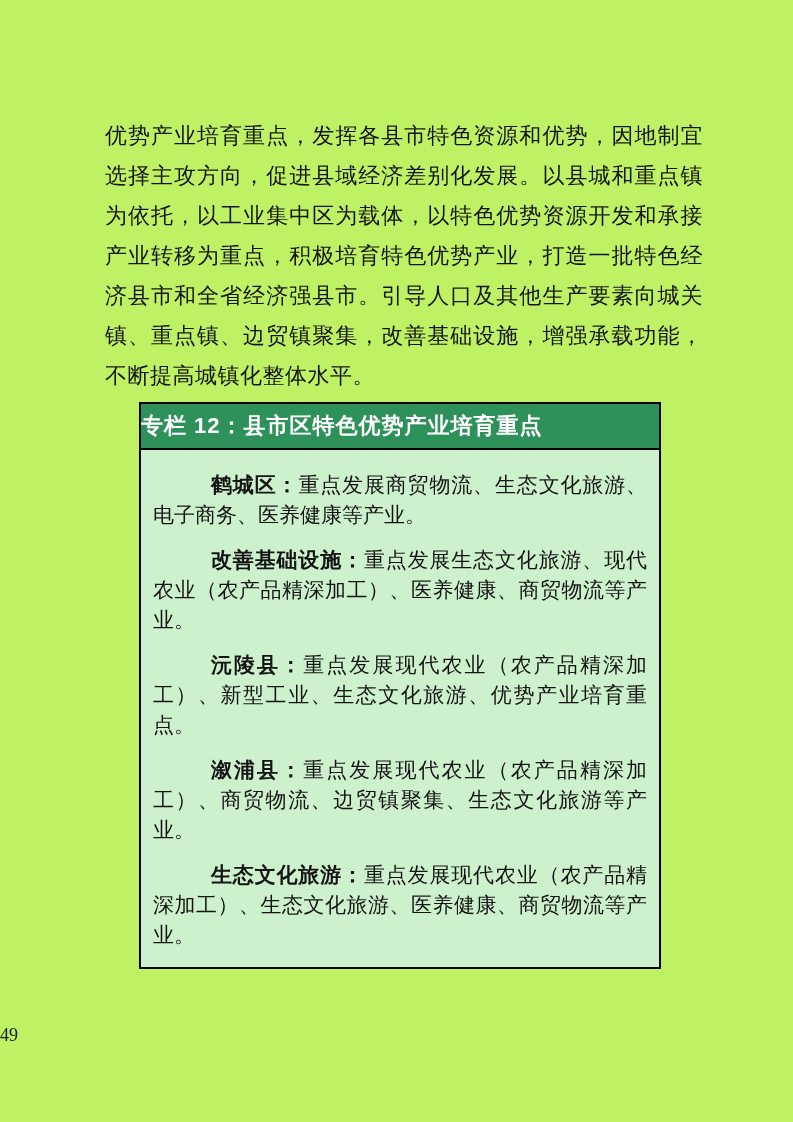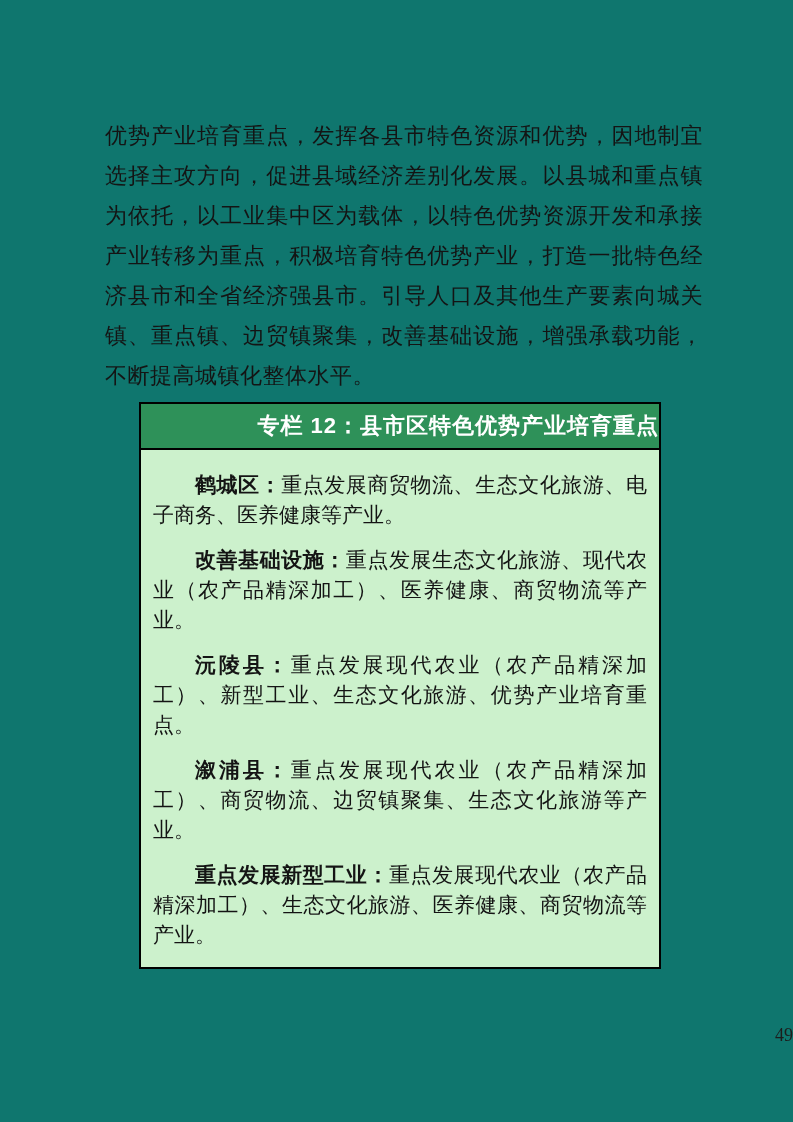--- a/index.html
+++ b/index.html
@@ -11,65 +11,66 @@
   }
   *{margin:0;padding:0;box-sizing:border-box;}
   html,body{background:#ffffff;}
   body{
     width:793px;height:1122px;
     position:relative;
     font-family:"Liberation Serif","DejaVu Serif",serif;
     color:var(--text-color);
     overflow:hidden;
   }
-  .page{position:absolute;inset:0;background:#0f766e;}
+  .page{position:absolute;inset:0;background:#bef264;}
   .body-text{
     position:absolute;
     left:105px;top:116px;width:598px;
     font-size:22px;line-height:40px;
     text-align:justify;
     letter-spacing:0.5px;
     color:var(--text-color);
   }
   .callout{
     position:absolute;
     left:139px;top:402px;width:522px;
     border:2px solid var(--box-border);
     background:var(--body-bg);
   }
   .callout-header{
     background:var(--header-bg);
     color:var(--title-color);
     border-bottom:2px solid var(--box-border);
-    text-align:right;
+    text-align:left;
     font-family:"Liberation Sans","DejaVu Sans",sans-serif;
     font-weight:bold;
     font-size:22px;
     line-height:44px;
     letter-spacing:1px;
   }
   .callout-body{
     padding:20px 12px 2px 12px;
   }
   .callout-item{
     font-size:21px;
     line-height:30px;
     text-indent:2em;
     text-align:justify;
     margin-bottom:15px;
     color:var(--text-color);
   }
   .county{
     font-family:"Liberation Sans","DejaVu Sans",sans-serif;
     font-weight:bold;
+    margin-left:16px;
   }
   .page-number{
     position:absolute;
     left:0;right:0;top:1025px;
-    text-align:right;
+    text-align:left;
     font-size:18px;
     font-family:"Liberation Serif","DejaVu Serif",serif;
     color:#1c1c1c;
   }
 </style>
 </head>
 <body>
 
 <div class="page">
 
@@ -81,20 +82,20 @@
     <div class="callout-body">
       <p class="callout-item"><span class="county">鹤城区：</span><span>重点发展商贸物流、生态文化旅游、电子商务、医养健康等产业。</span></p>
 
 
       <p class="callout-item"><span class="county">改善基础设施：</span><span>重点发展生态文化旅游、现代农业（农产品精深加工）、医养健康、商贸物流等产业。</span></p>
 
       <p class="callout-item"><span class="county">沅陵县：</span><span>重点发展现代农业（农产品精深加工）、新型工业、生态文化旅游、优势产业培育重点。</span></p>
 
       <p class="callout-item"><span class="county">溆浦县：</span><span>重点发展现代农业（农产品精深加工）、商贸物流、边贸镇聚集、生态文化旅游等产业。</span></p>
 
-      <p class="callout-item"><span class="county">重点发展新型工业：</span><span>重点发展现代农业（农产品精深加工）、生态文化旅游、医养健康、商贸物流等产业。</span></p>
+      <p class="callout-item"><span class="county">生态文化旅游：</span><span>重点发展现代农业（农产品精深加工）、生态文化旅游、医养健康、商贸物流等产业。</span></p>
 
     </div>
   </div>
 
   <div class="page-number">49</div>
 
 </div>
 
 </body></html>

